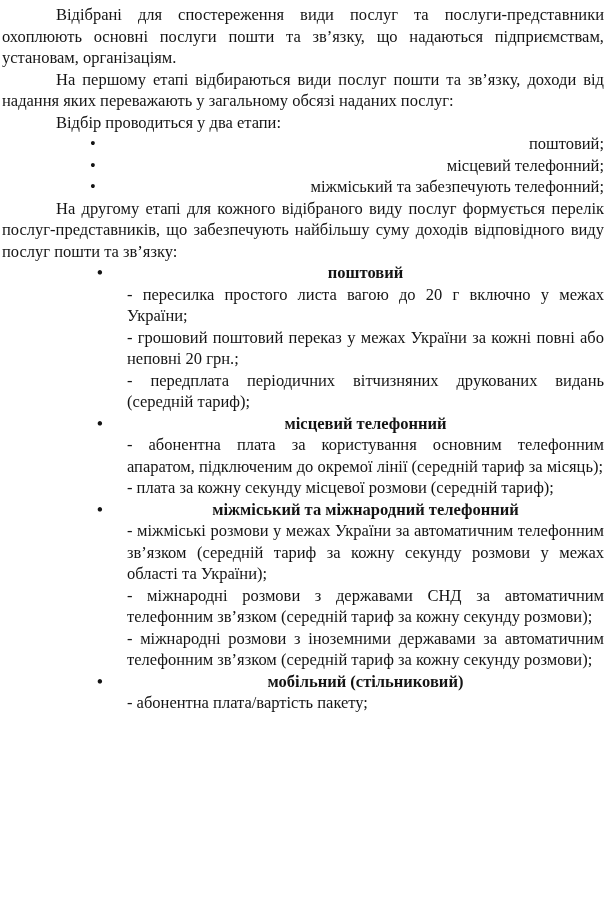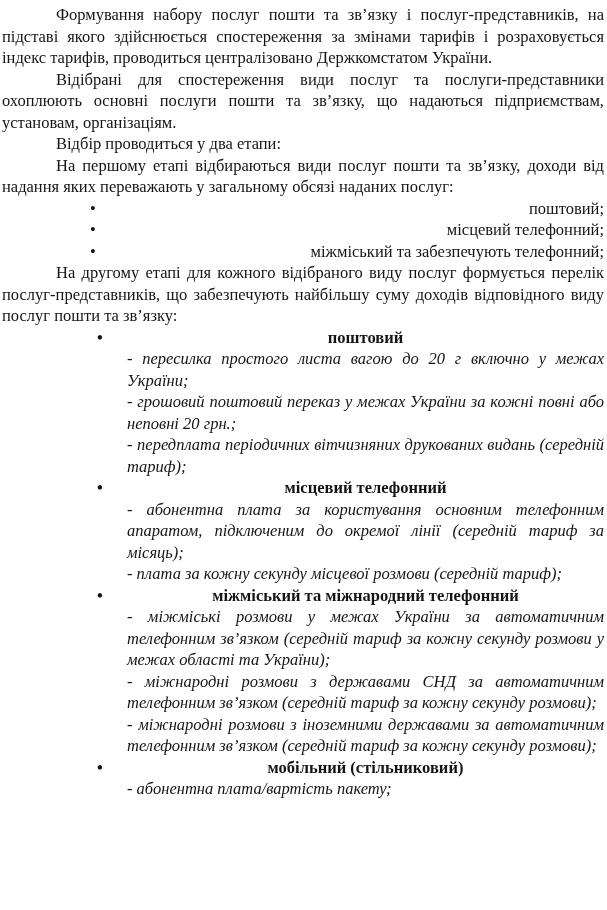--- a/index.html
+++ b/index.html
@@ -56,35 +56,33 @@
     content: "\2022";
     position: absolute;
     left: 95px;
     top: 0;
     font-weight: bold;
   }
   .s2sub {
     margin: 0;
     padding-left: 125px;
     text-align: justify;
-    font-style: italic;
   }
 </style>
 </head>
 <body>
 
 <div class="doc">
 
-  <p class="para">Формування набору послуг пошти та зв’язку і послуг-представників, на підставі якого здійснюється спостереження за змінами тарифів і розраховується індекс тарифів, проводиться централізовано Держкомстатом України.</p>
 
   <p class="para">Відібрані для спостереження види послуг та послуги-представники охоплюють основні послуги пошти та зв’язку, що надаються підприємствам, установам, організаціям.</p>
 
+  <p class="para">На першому етапі відбираються види послуг пошти та зв’язку, доходи від надання яких переважають у загальному обсязі наданих послуг:</p>
+
   <p class="para">Відбір проводиться у два етапи:</p>
-
-  <p class="para">На першому етапі відбираються види послуг пошти та зв’язку, доходи від надання яких переважають у загальному обсязі наданих послуг:</p>
 
   <ul class="stage1">
     <li>поштовий;</li>
     <li>місцевий телефонний;</li>
     <li>міжміський та забезпечують телефонний;</li>
   </ul>
 
   <p class="para">На другому етапі для кожного відібраного виду послуг формується перелік послуг-представників, що забезпечують найбільшу суму доходів відповідного виду послуг пошти та зв’язку:</p>
 
   <div class="s2item">

